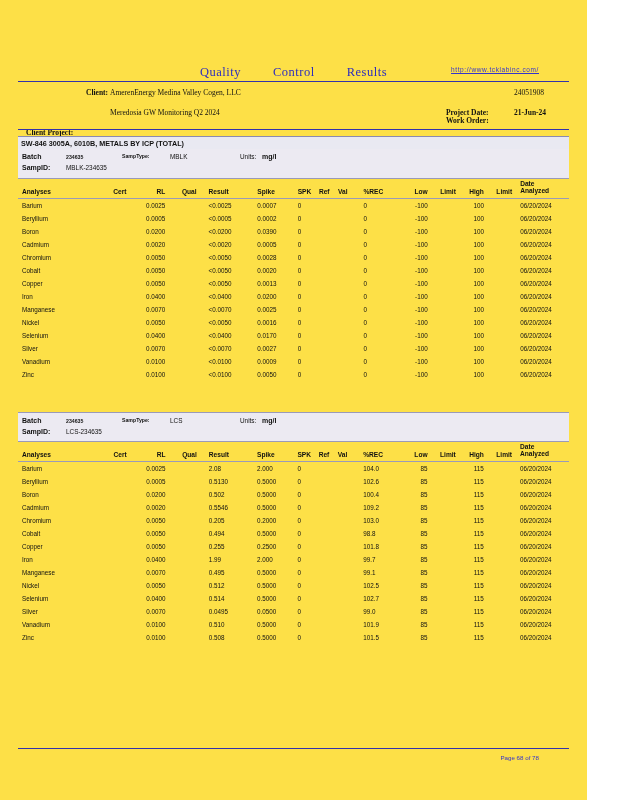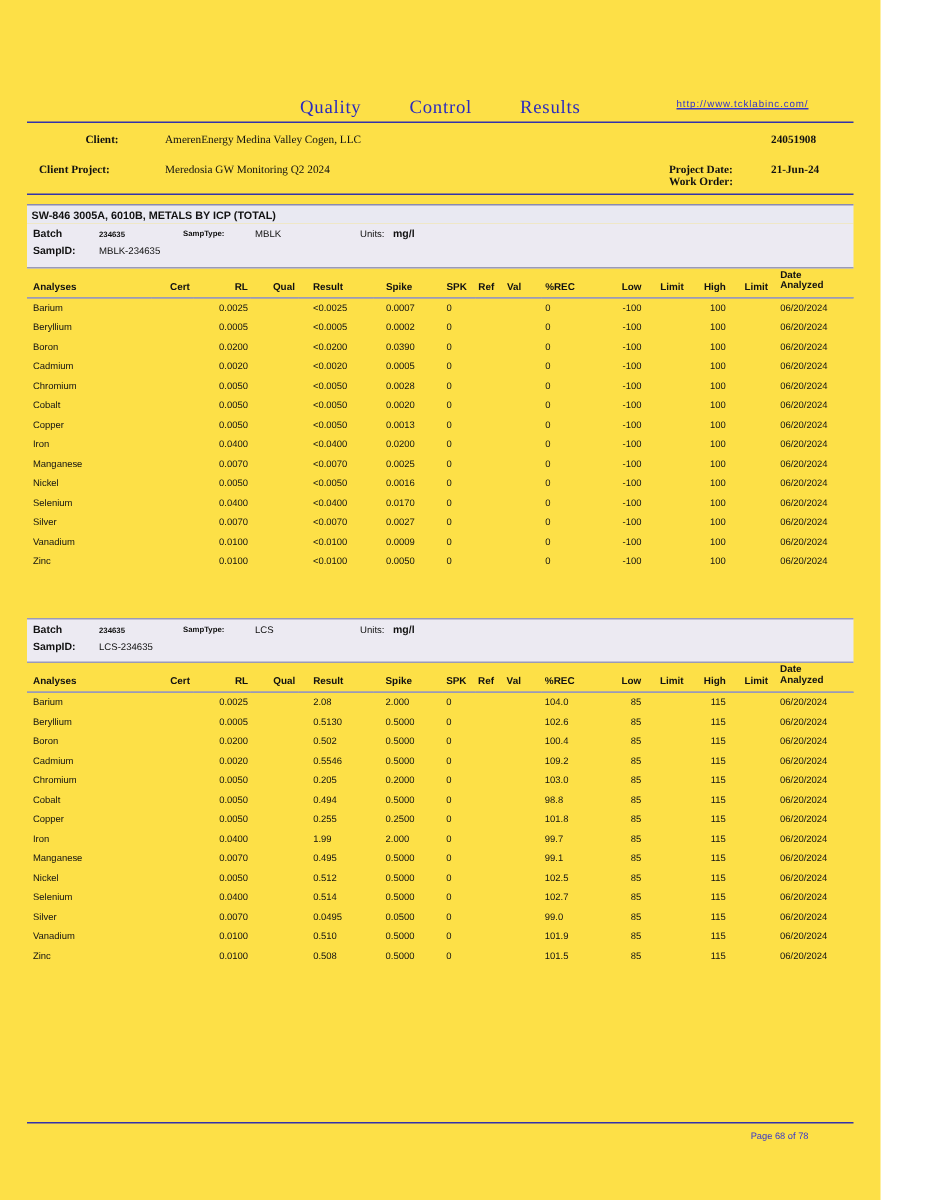--- a/index.html
+++ b/index.html
@@ -155,27 +155,27 @@
     <span class="t">Control</span>
     <span class="t">Results</span>
   </div>
 
   <a class="weblink" href="#">http://www.tcklabinc.com/</a>
 
   <div class="hr top"></div>
 
   <div class="hdr-block">
     <div class="hdr-row">
-      <span class="lbl" style="left:39px;">Client:</span>
+      <span class="lbl" style="left:68px;">Client:</span>
       <span class="val" style="left:92px;">AmerenEnergy Medina Valley Cogen, LLC</span>
       <span class="lbl" style="left:428px;margin-top:28px;">Work Order:</span>
-      <span class="val" style="left:496px;font-weight:bold;">24051908</span>
+      <span class="val" style="left:496px;">24051908</span>
     </div>
     <div class="hdr-row" style="top:4px;">
-      <span class="lbl" style="left:8px;">Client Project:</span>
+      <span class="lbl" style="left:8px;margin-top:20px;">Client Project:</span>
       <span class="val" style="left:92px;">Meredosia GW Monitoring Q2 2024</span>
       <span class="lbl" style="left:428px;">Project Date:</span>
       <span class="val" style="left:496px;font-weight:bold;">21-Jun-24</span>
     </div>
   </div>
 
   <div class="hr mid"></div>
 
   <div class="section" style="top:136px;">
     <div class="sec-title">SW-846 3005A, 6010B, METALS BY ICP (TOTAL)</div>

